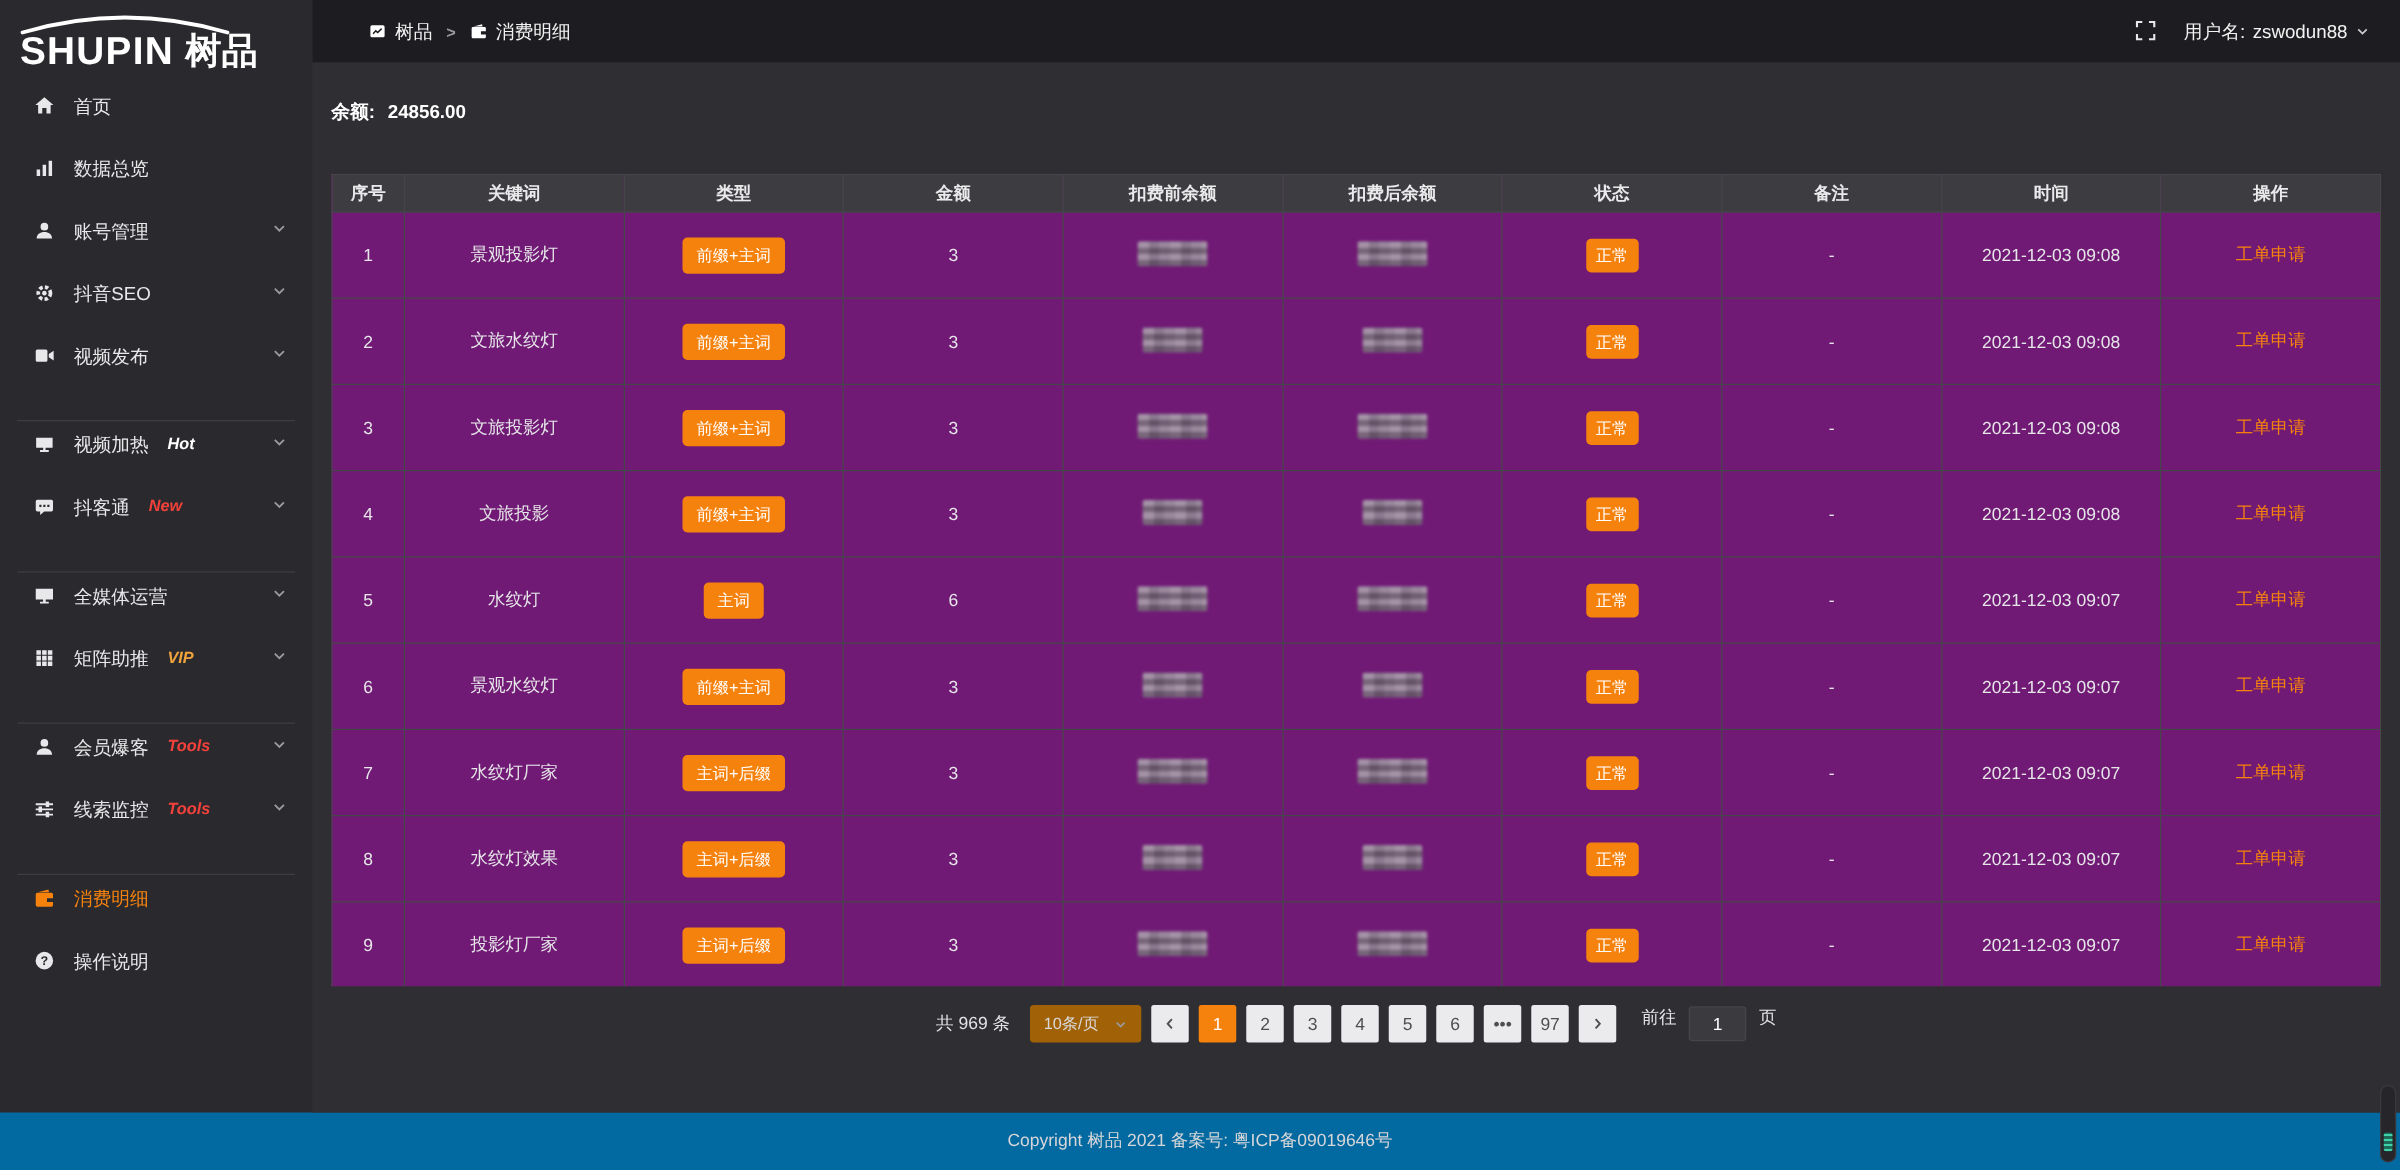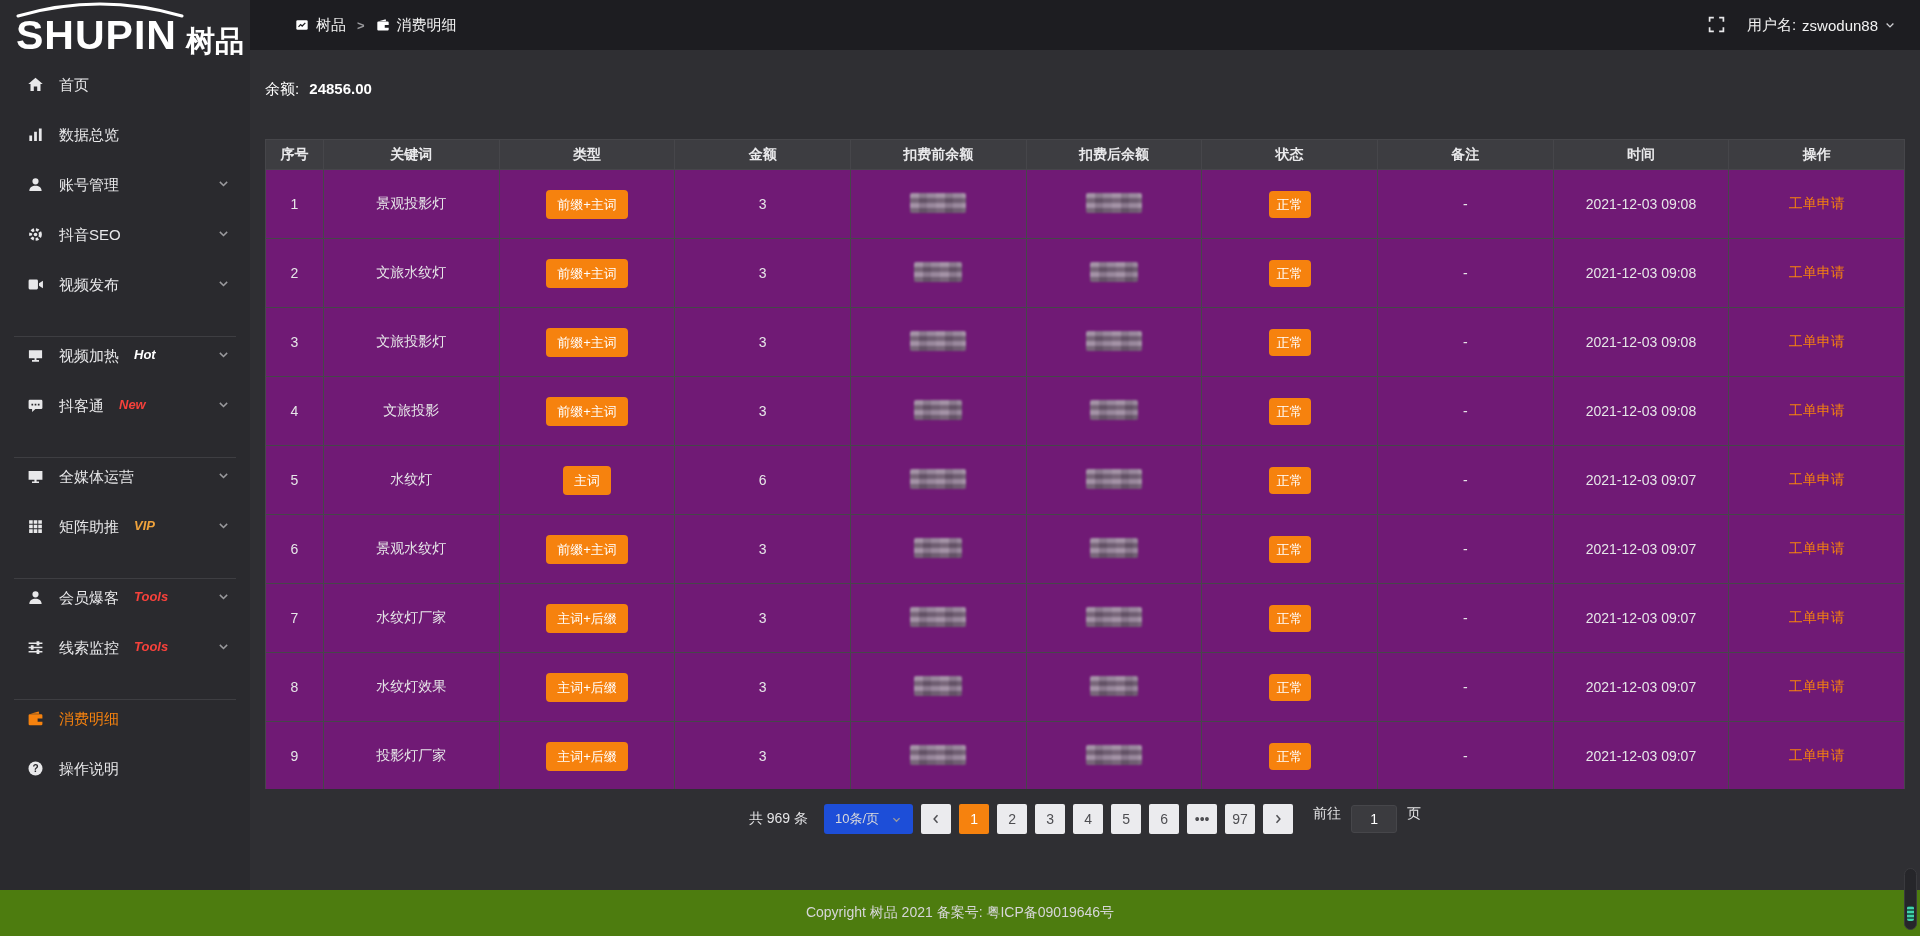--- a/index.html
+++ b/index.html
@@ -4,21 +4,21 @@
 <style>
   * { margin:0; padding:0; box-sizing:border-box; }
   html,body { width:1920px; height:936px; overflow:hidden; background:#2f2f33;
               font-family:"Liberation Sans","DejaVu Sans",sans-serif; }
   .app { width:1920px; height:936px; display:flex; flex-direction:column; position:relative; }
   .body-row { flex:1; display:flex; min-height:0; }
 
   
   .sidebar { width:250px; background:#2a2a2e; flex-shrink:0; overflow:hidden; }
   .logo { height:62px; display:flex; align-items:flex-end; padding:10px 0 6px 16px; }
-  .logo-en { position:relative; color:#fff; font-weight:900; font-size:41px; letter-spacing:1px; line-height:1; }
+  .logo-en { position:relative; color:#fff; font-weight:900; font-size:31px; letter-spacing:1px; line-height:1; }
   .logo-arc { position:absolute; left:-2px; top:-13px; }
   .logo-cn { color:#fff; font-weight:700; font-size:29px; line-height:1; margin-left:9px; }
   .nav { margin-top:14px; }
   .nav-item { height:50px; display:flex; align-items:flex-start; padding:0 20px 0 27px;
               color:#e8e8ea; font-size:15px; cursor:pointer; }
   .nav-item .nicon { width:17px; height:17px; margin-right:15px; display:inline-flex; flex-shrink:0; }
   .nav-item .nicon svg { width:100%; height:100%; }
   .nav-item.active { color:#f6820e; }
   .nav-tag { margin-left:15px; font-size:13px; font-weight:700; font-style:italic; }
   .nav-chevron { margin-left:auto; color:#9b9b9e; width:13px; height:13px; }
@@ -35,21 +35,21 @@
   .crumb-sep { color:#9a9a9e; font-size:13px; font-weight:700; margin:0 11px; }
   .topbar-right { margin-left:auto; display:flex; align-items:flex-start; gap:22px; }
   .fs-btn { width:17px; height:17px; color:#e8e8ea; cursor:pointer; }
   .fs-btn svg { width:17px; height:17px; }
   .user-box { display:flex; align-items:center; gap:6px; color:#f2f2f2; font-size:15px; cursor:pointer; }
   .user-box .uchev { width:12px; height:12px; color:#cfcfd2; display:inline-flex; }
   .user-box .uchev svg { width:12px; height:12px; }
 
   
   .content { flex:1; background:#2f2f33; padding:0 15px; position:relative; min-height:0; }
-  .balance { margin-top:30px; color:#ffffff; font-size:15px; font-weight:400; }
+  .balance { margin-top:30px; color:#ffffff; font-size:15px; font-weight:700; }
   .balance b { margin-left:6px; }
 
   .table-wrap { margin-top:40px; height:650px; overflow:hidden; }
   table { width:100%; border-collapse:collapse; table-layout:fixed; background:#701a75; }
   th, td { border:1px solid #46464a; text-align:center; }
   th { height:30px; background:#3d3d41; color:#eaeaec; font-size:14px; font-weight:700; }
   td { height:69px; color:#e6e6e8; font-size:14px; }
   th:first-child, td:first-child { width:58px; }
   .type-badge, .status-badge { display:inline-block; background:#f6820e; color:#fff;
       border-radius:4px; font-size:13px; line-height:1; }
@@ -60,35 +60,35 @@
         repeating-linear-gradient(0deg, rgba(0,0,0,.28) 0 5px, rgba(255,255,255,.10) 5px 10px),
         repeating-linear-gradient(90deg, #a9a9ab 0 9px, #868689 9px 17px, #9a9a9d 17px 26px);
       filter:blur(1.2px); }
   tr:nth-child(even) .blur-block { width:48px; }
   .action-link { color:#f6820e; cursor:pointer; }
 
   
   .pager { margin-top:15px; display:flex; align-items:center; justify-content:center; gap:8px;
            color:#e3e3e5; font-size:14px; }
   .pager-total { margin-right:8px; }
-  .page-size { height:30px; background:#1d4ed8; border-radius:3px; padding:0 11px;
+  .page-size { height:30px; background:#a16207; border-radius:3px; padding:0 11px;
                display:flex; align-items:center; gap:12px; color:#d9d9db; font-size:13px; cursor:pointer; }
   .page-size .pschev { width:11px; height:11px; color:#9a9a9e; display:inline-flex; }
   .page-size .pschev svg { width:11px; height:11px; }
   .pbtn { min-width:30px; height:30px; padding:0 4px; background:#ebebee; color:#4e4e52;
           border:none; border-radius:2px; display:flex; align-items:center; justify-content:center;
           font-size:14px; cursor:pointer; font-family:inherit; }
   .pbtn svg { width:12px; height:12px; }
   .pbtn.active { background:#f6820e; color:#fff; }
   .goto { margin-left:12px; display:flex; gap:10px; }
   .goto-input { width:46px; height:28px; background:#3b3b3f; border:1px solid #46464a; border-radius:3px;
                 color:#fff; text-align:center; font-size:14px; font-family:inherit; }
 
   
-  .footer { height:46px; background:#4d7c0f; display:flex; align-items:center; justify-content:center;
+  .footer { height:46px; background:#0369a1; display:flex; align-items:center; justify-content:center;
             color:#d6d6d8; font-size:14px; flex-shrink:0; }
 
   
   .scroll-widget { position:absolute; right:3px; bottom:6px; width:13px; height:62px;
                    background:#26262a; border:1px solid #3a3a3e; border-radius:7px; }
   .scroll-widget .teal { position:absolute; left:2px; right:2px; bottom:8px; height:15px; border-radius:2px;
       background:repeating-linear-gradient(0deg, #3fd3ab 0 2px, #1d6b58 2px 4px); }
 </style>
 </head>
 <body>

